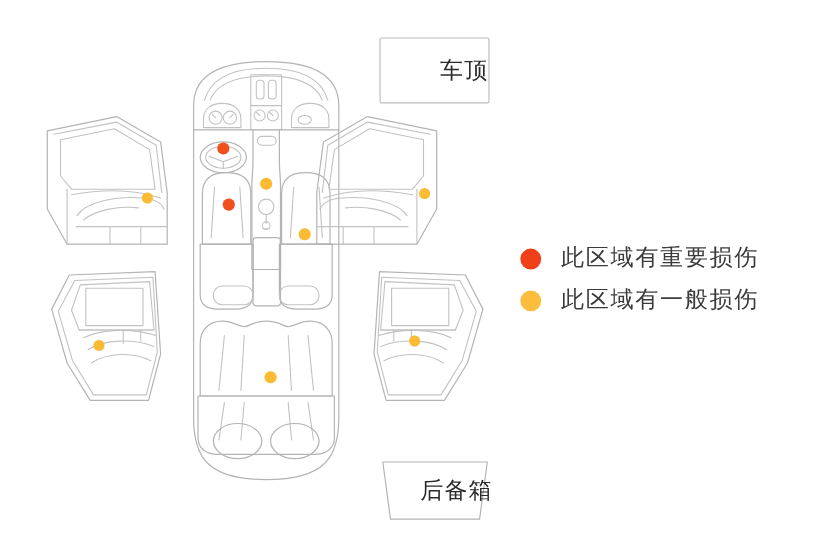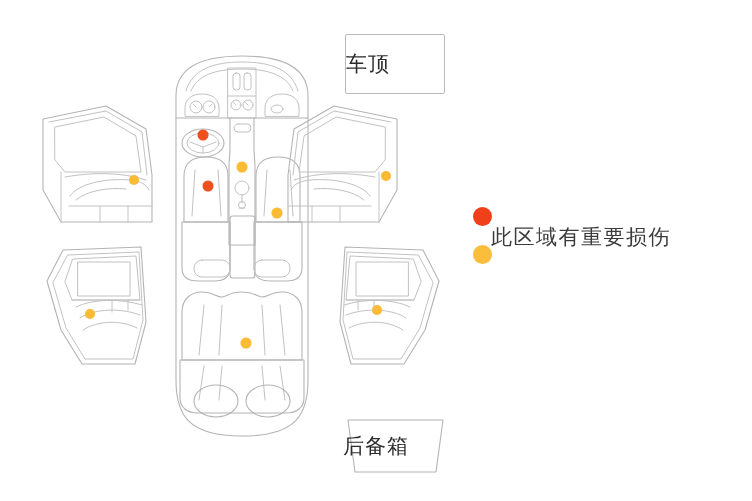--- a/index.html
+++ b/index.html
@@ -23,27 +23,26 @@
     top: 0;
     left: 0;
     width: 752px;
     height: 501px;
   }
   
   .zone-box {
     position: absolute;
     display: flex;
     align-items: center;
-    justify-content: flex-start;
+    justify-content: flex-end;
     color: #2b2b2b;
     font-size: 21px;
     letter-spacing: 1px;
     line-height: 1;
     user-select: none;
-    font-family: Liberation Serif, serif;
   }
   #roof-zone {
     left: 345px;
     top: 34px;
     width: 98px;
     height: 58px;
     border: 1px solid #b9b9b9;
     background: #ffffff;
     border-radius: 2px;
   }
@@ -76,23 +75,22 @@
 
   
   #legend {
     position: absolute;
     left: 473px;
     top: 207px;
     width: 250px;
   }
   .legend-row {
     display: flex;
-    align-items: flex-start;
+    align-items: flex-end;
     height: 38px;
-    flex-direction: column;
   }
   .legend-swatch {
     width: 19px;
     height: 19px;
     border-radius: 50%;
     flex: 0 0 19px;
   }
   .legend-swatch.major { background: #f0401a; }
   .legend-swatch.minor { background: #fbbe3c; }
   .legend-label {
@@ -304,16 +302,17 @@
       <div class="dot minor" title="rear-right-door-panel" style="left: 377px; top: 310px; width: 10px; height: 10px;"></div>
     </div>
 
   <div id="legend">
     <div class="legend-row">
       <span class="legend-swatch major"></span>
       <span class="legend-label">此区域有重要损伤</span>
     </div>
     <div class="legend-row">
       <span class="legend-swatch minor"></span>
+      <span class="legend-label">此区域有一般损伤</span>
     </div>
   </div>
 
 </div>
 
 </body></html>

